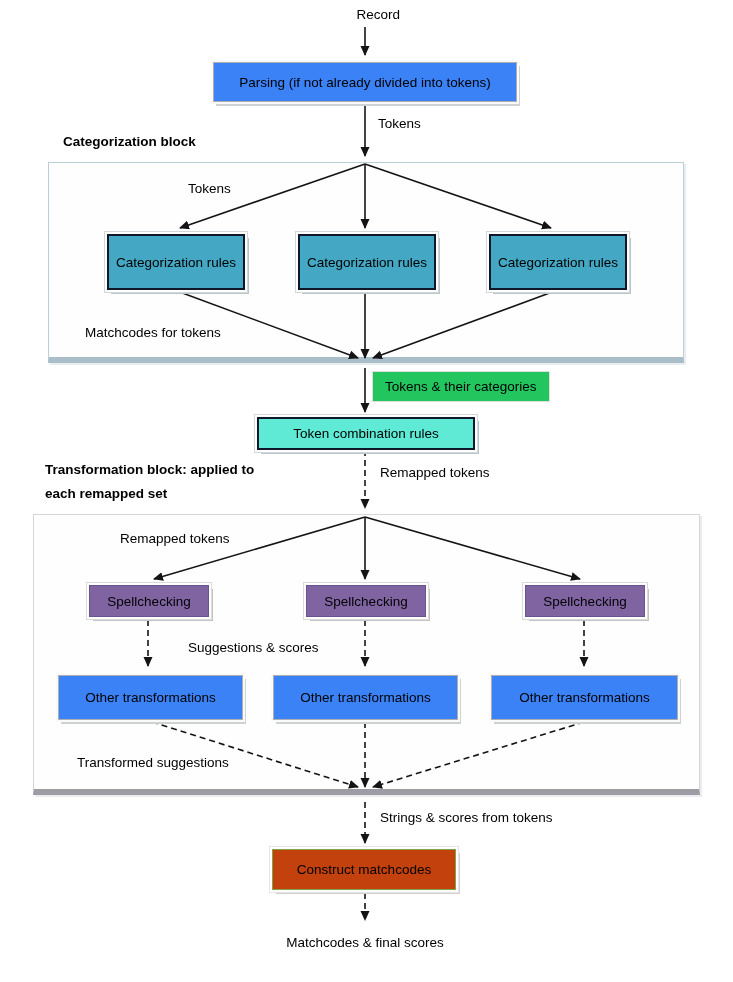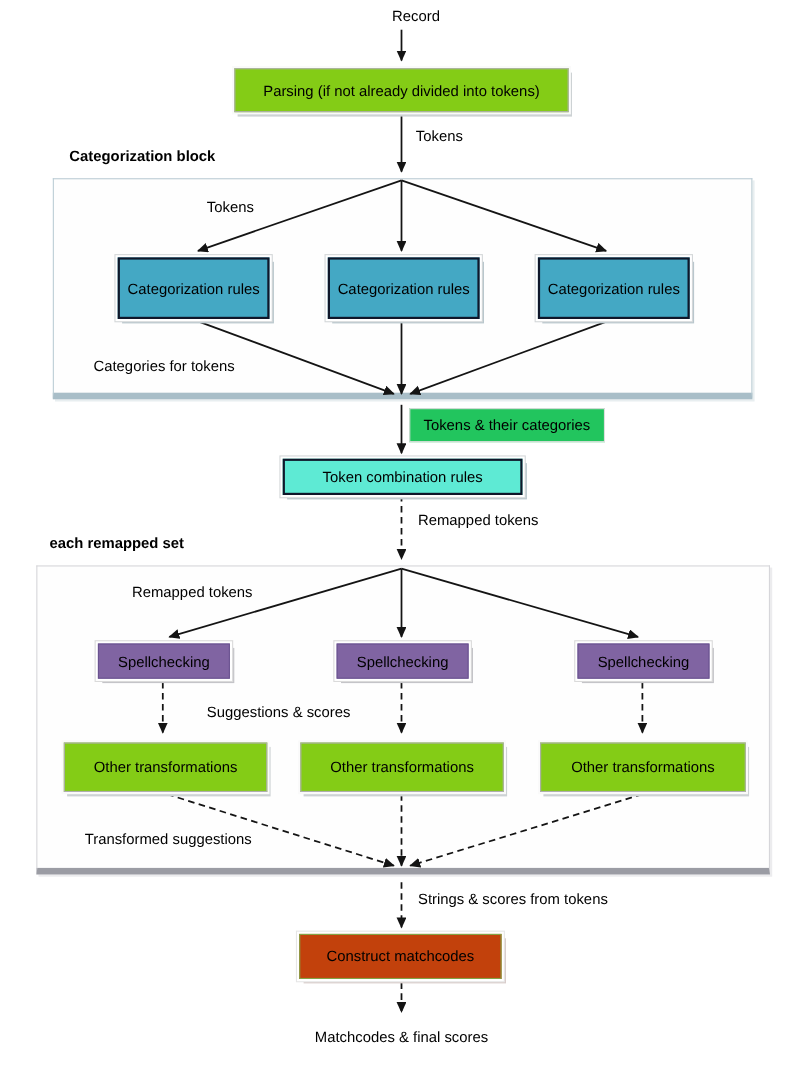--- a/index.html
+++ b/index.html
@@ -13,21 +13,21 @@
   .panel{position:absolute;background:#fefefe;}
   .panel.cat{border:1px solid #bccdd5;border-bottom:6px solid #a9bec8;box-shadow:2px 2px 0 #e8eef0;}
   .panel.trans{border:1px solid #d6d6da;border-bottom:6px solid #9b9ca4;box-shadow:2px 2px 0 #ececee;}
   .node{
     position:absolute;display:flex;align-items:center;justify-content:center;
     text-align:center;font-size:13.5px;line-height:17px;
   }
   .node.teal{border:2px solid #0f172a;box-shadow:0 0 0 2px #ffffff,0 0 0 3px #d4d7d9,4px 4px 0 #b9c7cd;}
   .node.purple{border:1px solid #6a5390;box-shadow:0 0 0 2px #ffffff,0 0 0 3px #dadada,4px 4px 0 #c4c4c8;}
   .node.green{border:1px solid #83a346;box-shadow:0 0 0 2px #ffffff,0 0 0 3px #e6e6e6,4px 4px 0 #d9cdcb;}
-  .node.white{background:#84cc16;border:1px solid #aeaeae;box-shadow:0 0 0 2px #fafafa,3px 4px 0 #cdd2d4;}
+  .node.white{background:#3b82f6;border:1px solid #aeaeae;box-shadow:0 0 0 2px #fafafa,3px 4px 0 #cdd2d4;}
   .callout{
     position:absolute;background:#22c55e;border:1px solid #dedede;
     font-size:13.5px;padding:7px 12px;white-space:nowrap;
   }
 </style>
 </head>
 <body>
 
 <div class="canvas">
 
@@ -75,23 +75,24 @@
       <line x1="365" y1="802" x2="365" y2="843" marker-end="url(#ah)"></line>
 
       <line x1="365" y1="893" x2="365" y2="920" marker-end="url(#ah)"></line>
     </g>
   </svg>
 
   <div class="lbl" style="left:330px;top:7px;width:70px;text-align:right;">Record</div>
   <div class="lbl" style="left:378px;top:116px;">Tokens</div>
   <div class="lbl bold" style="left:63px;top:134px;">Categorization block</div>
   <div class="lbl" style="left:188px;top:181px;">Tokens</div>
-  <div class="lbl" style="left:85px;top:325px;">Categories for tokens</div>
+  <div class="lbl" style="left:85px;top:325px;">Matchcodes for tokens</div>
   <div class="callout" style="left:372px;top:371px;">Tokens &amp; their categories</div>
   <div class="lbl" style="left:380px;top:465px;">Remapped tokens</div>
+  <div class="lbl bold" style="left:45px;top:462px;">Transformation block: applied to</div>
   <div class="lbl bold" style="left:45px;top:486px;">each remapped set</div>
   <div class="lbl" style="left:120px;top:531px;">Remapped tokens</div>
   <div class="lbl" style="left:188px;top:640px;">Suggestions &amp; scores</div>
   <div class="lbl" style="left:77px;top:755px;">Transformed suggestions</div>
   <div class="lbl" style="left:380px;top:810px;">Strings &amp; scores from tokens</div>
   <div class="lbl" style="left:280px;top:935px;width:170px;text-align:center;">Matchcodes &amp; final scores</div>
 
   <div class="node white" style="left:213px;top:62px;width:302px;height:38px;">Parsing (if not already divided into tokens)</div>
 
   <div class="node teal" style="left: 107px; top: 234px; width: 134px; height: 52px; background: rgb(68, 168, 196);">Categorization rules</div>

